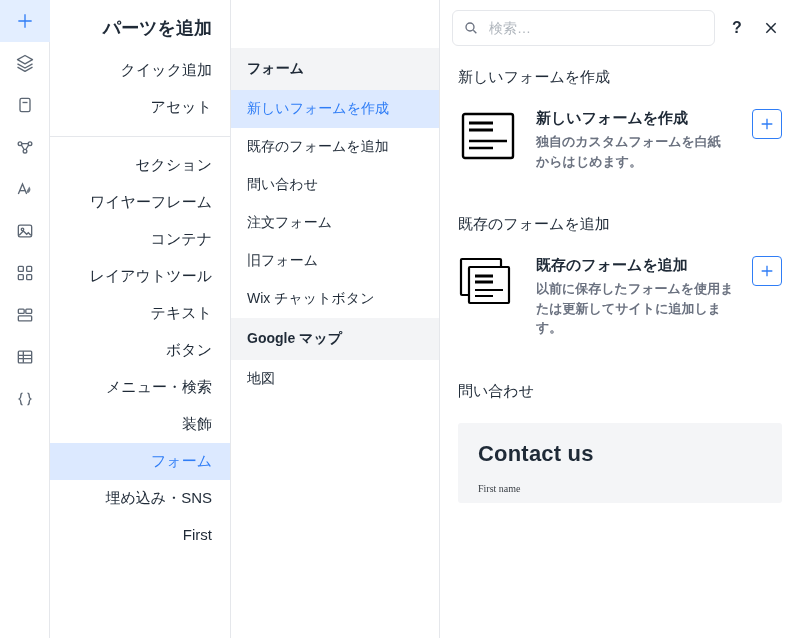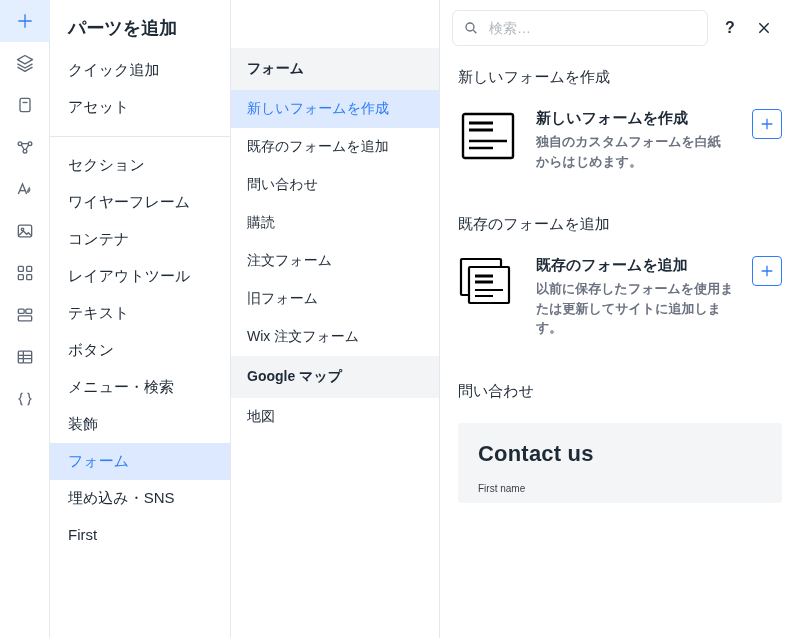--- a/index.html
+++ b/index.html
@@ -40,25 +40,27 @@
   }
   .rail svg{width:20px;height:20px;stroke:currentColor;fill:none;stroke-width:1.6;}
   
   .col1{
     width:180px;flex:0 0 180px;
     display:flex;flex-direction:column;
   }
   .panel-title{
     font-size:18px;font-weight:700;
     padding:16px 18px 12px 18px;
+    text-align:right;
   }
   .c1-item{
     padding:9px 18px;
     font-size:15px;
     cursor:pointer;
+    text-align:right;
   }
   .c1-item.sel{
     background:var(--hover);
     color:var(--accent);
   }
   .c1-sep{height:1px;background:var(--panel-border);margin:10px 0;}
   
   .col2{
     width:210px;flex:0 0 210px;
     border-right:1px solid var(--panel-border);
@@ -82,21 +84,21 @@
     color:var(--accent);
   }
   
   .right{
     flex:1 1 auto;
     display:flex;flex-direction:column;
     min-width:0;
   }
   .topbar{
     display:flex;align-items:center;gap:10px;
-    padding:10px 24px 0 12px;
+    padding:10px 17px 0 12px;
     justify-content:flex-end;
   }
   .searchbox{
     flex:1 1 auto;
     display:flex;align-items:center;gap:8px;
     border:1px solid var(--panel-border);
     border-radius:6px;
     height:36px;padding:0 10px;
     color:#9aa0a6;
   }
@@ -142,21 +144,21 @@
   .form-preview{
     margin-top:10px;
     background:#F4F5F7;
     border-radius:3px;
     padding:18px 20px 8px 20px;
   }
   .form-preview h4{
     margin:0 0 12px 0;font-size:22px;font-weight:800;
     letter-spacing:0.2px;
   }
-  .form-preview label{font-size:10px;color:#3a3f45;}
+  .form-preview label{font-size:10px;color:#3a3f45;font-family:Liberation Serif, serif;}
 </style>
 </head>
 <body>
 
 <div class="app">
 
   <div class="rail">
     <div class="rail-cell active">
       <svg viewBox="0 0 24 24">
           <path d="M12 4v16M4 12h16"></path>
@@ -240,24 +242,23 @@
     <div class="c1-item">埋め込み・SNS</div>
     <div class="c1-item">First</div>
   </div>
 
   <div class="col2">
     <div class="c2-spacer"></div>
     <div class="c2-header">フォーム</div>
     <div class="c2-item sel">新しいフォームを作成</div>
     <div class="c2-item">既存のフォームを追加</div>
     <div class="c2-item">問い合わせ</div>
-    <div class="c2-item">購読</div>
     <div class="c2-item">注文フォーム</div>
     <div class="c2-item">旧フォーム</div>
-    <div class="c2-item">Wix 注文フォーム</div>
+    <div class="c2-item">Wix チャットボタン</div>
     <div class="c2-header">Google マップ</div>
     <div class="c2-item">地図</div>
   </div>
 
   <div class="right">
     <div class="topbar">
       <div class="searchbox">
         <svg width="16" height="16" viewBox="0 0 24 24" fill="none" stroke="#6b7280" stroke-width="2">
             <circle cx="10.5" cy="10.5" r="6"></circle>
             <path d="M20 20l-4.5-4.5"></path>

